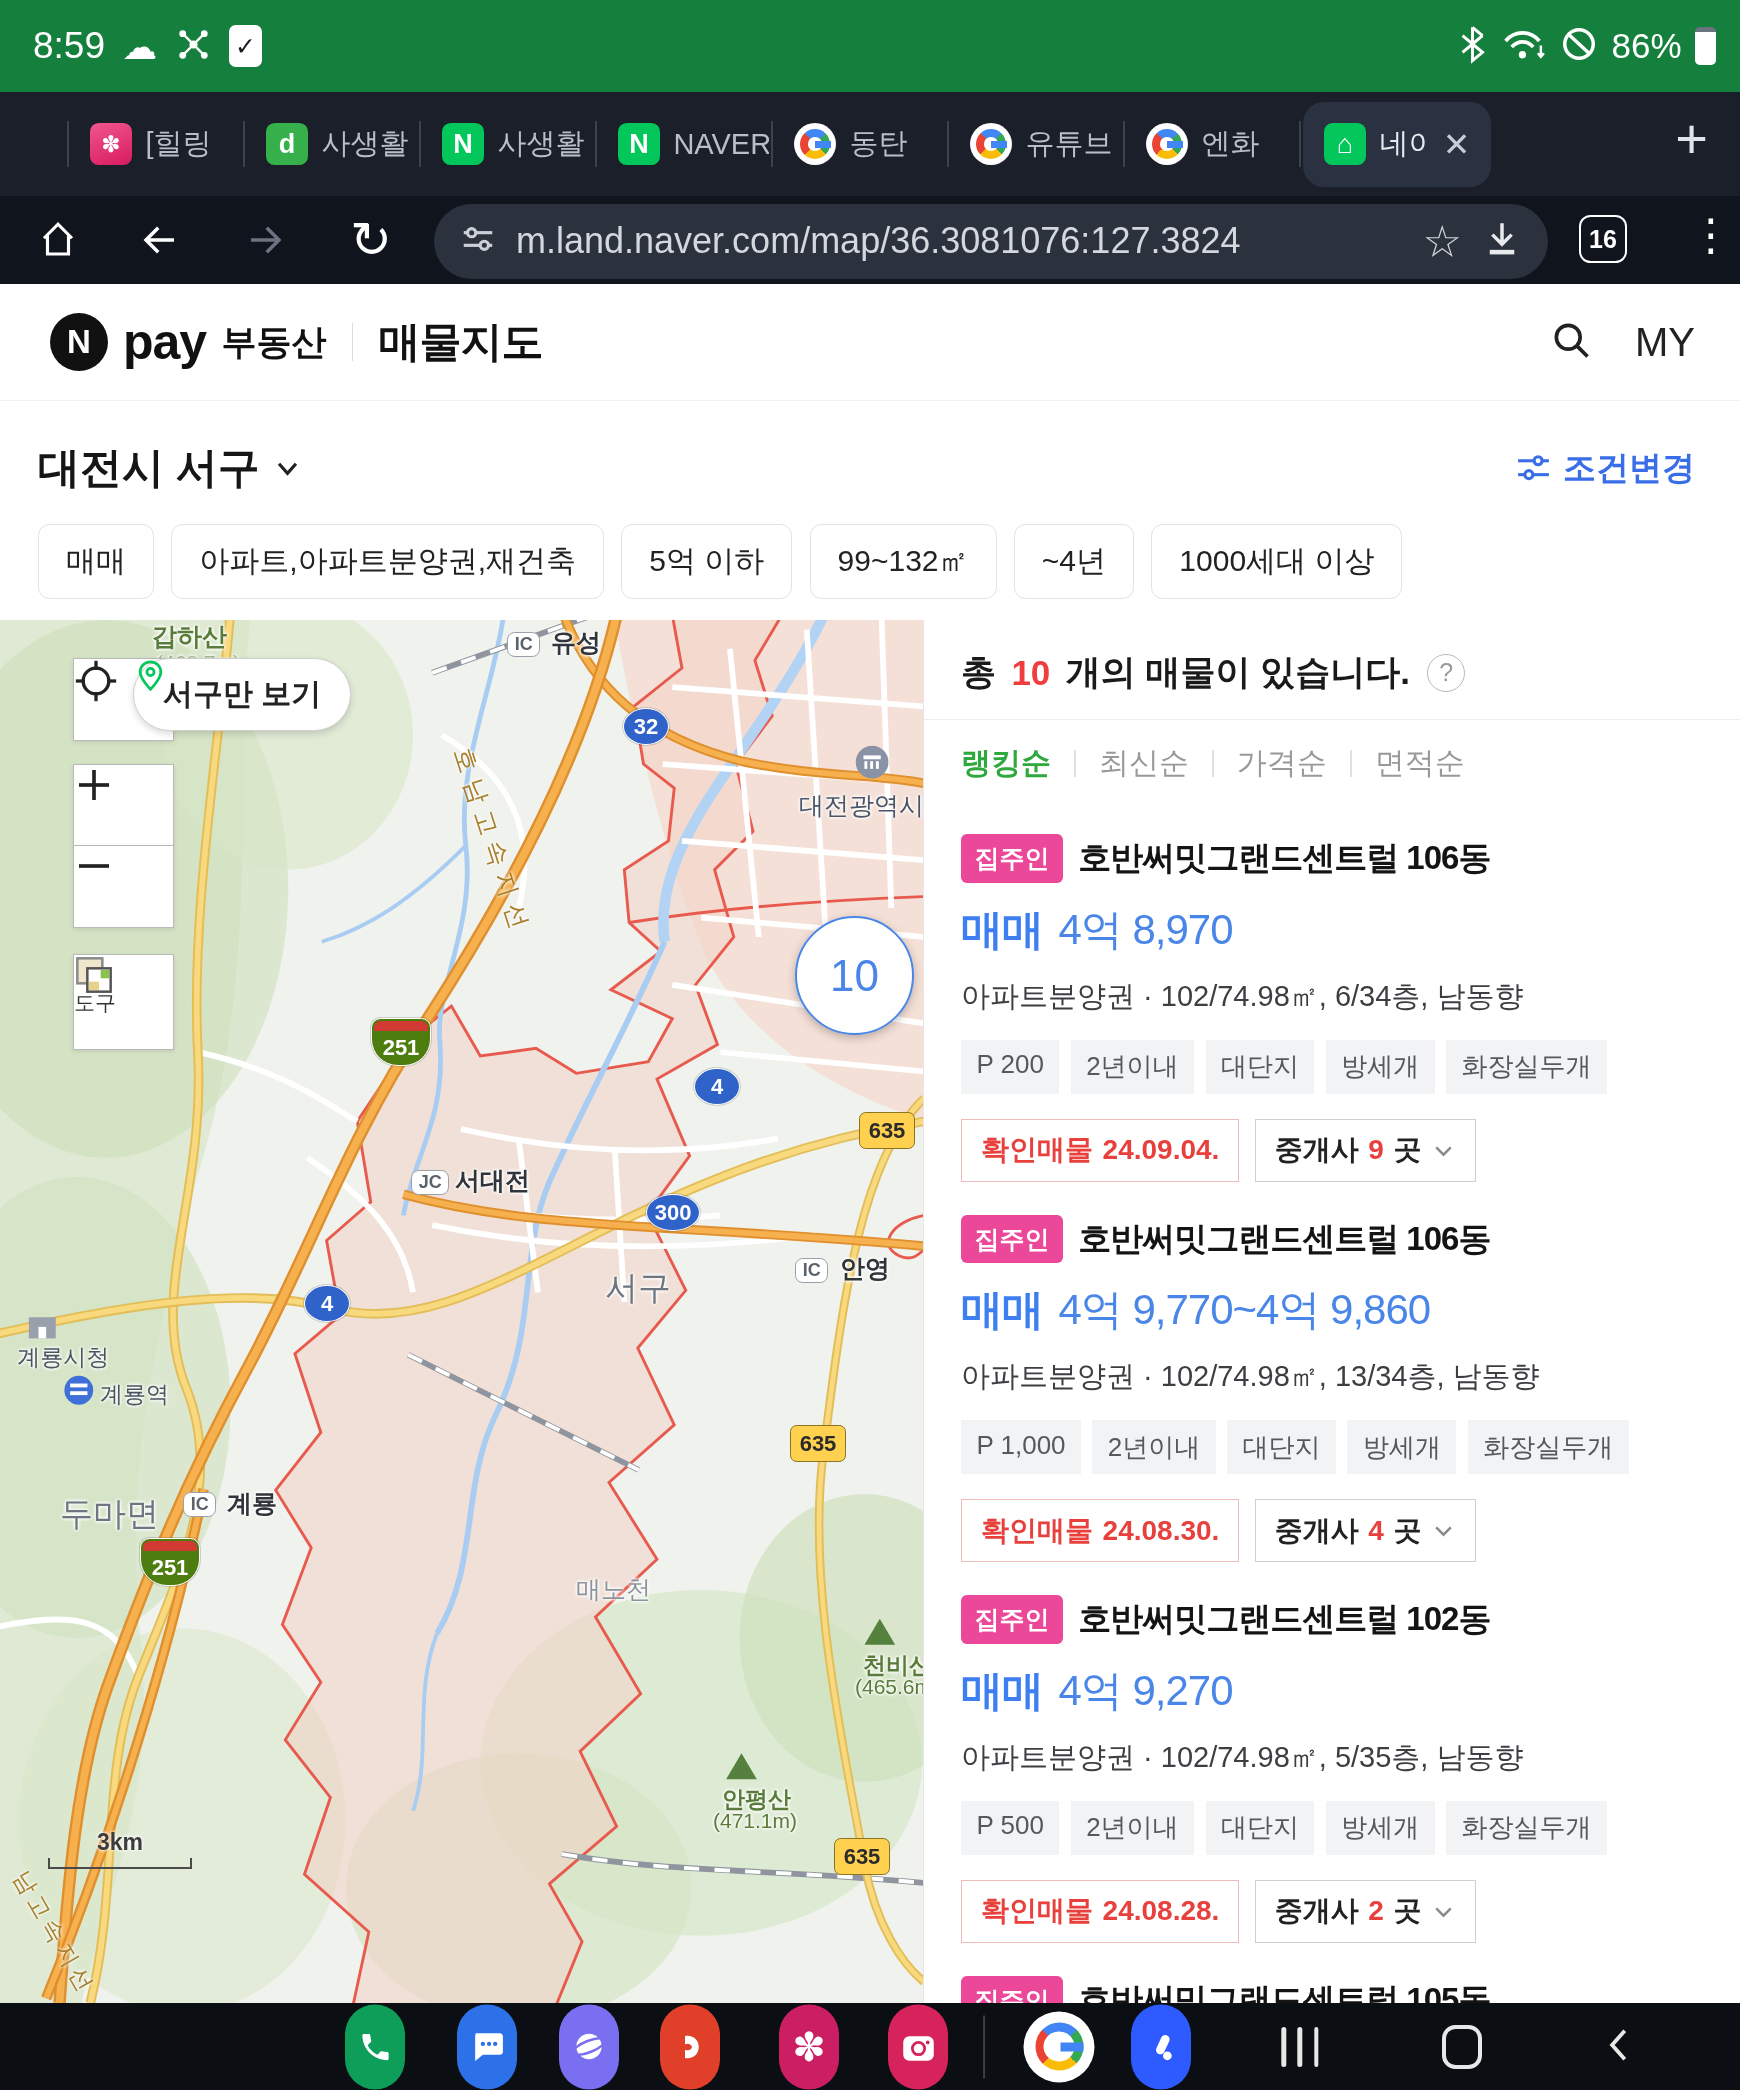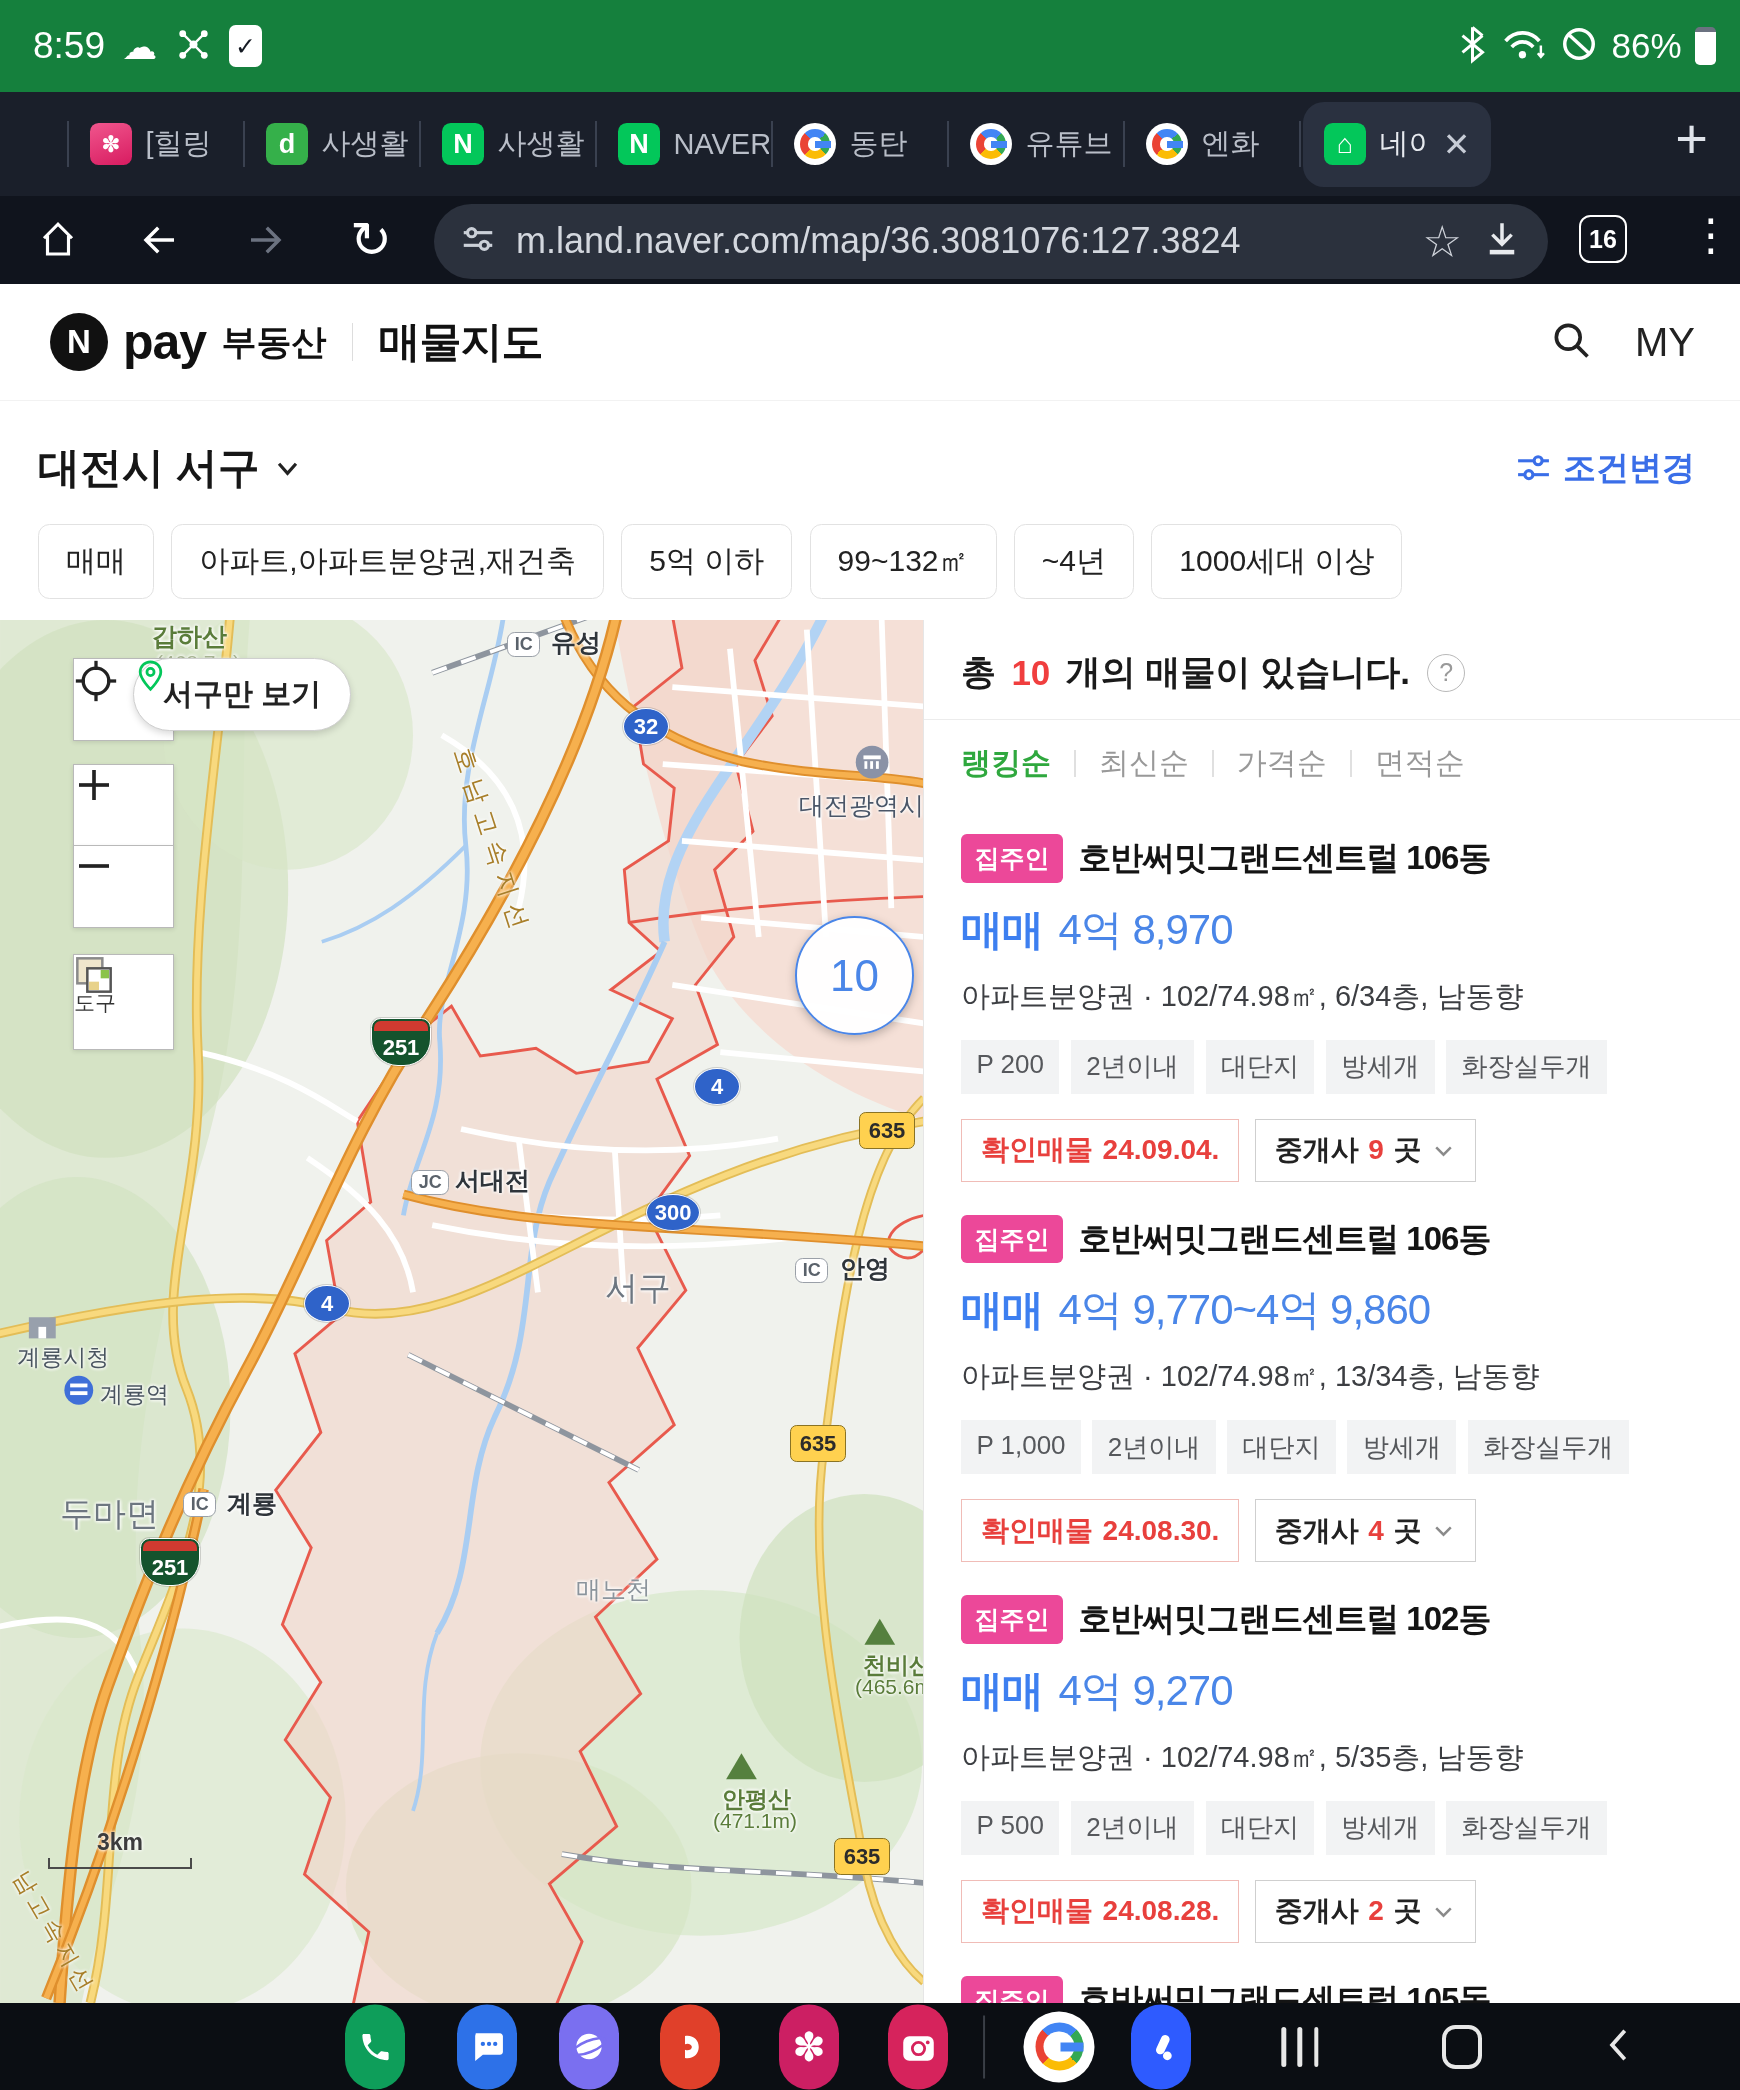--- a/index.html
+++ b/index.html
@@ -83,21 +83,21 @@
   .mlabel{position:absolute;color:#4a5560;font-size:25px;white-space:nowrap;
           text-shadow:0 0 3.8px #fff,0 0 3.8px #fff,0 0 3.8px #fff;}
   .mlabel.green{color:#5a7c3a;font-weight:700;}
   .mlabel.faint{color:#a9b694;font-size:21px;font-weight:400;}
   .mlabel.big{font-size:33px;color:#6d7680;}
   .icchip{position:absolute;background:#fff;border:1.9px solid #9aa0a8;border-radius:7.7px;color:#5a626b;
           font-size:18px;font-weight:700;padding:1px 6.7px;}
   .sh-oval{position:absolute;min-width:46px;height:37px;padding:0 7.7px;background:#2f63c9;border:1.9px solid #fff;
            border-radius:50%;color:#fff;font-size:22px;font-weight:700;display:flex;align-items:center;
            justify-content:center;box-shadow:0 0 0 1px rgba(0,0,0,.15);}
-  .sh-hwy{position:absolute;width:60px;height:48px;background:#14532d;border:1.9px solid #fff;
+  .sh-hwy{position:absolute;width:60px;height:48px;background:#4d7c0f;border:1.9px solid #fff;
           border-radius:9.6px 9.6px 27px 27px;color:#fff;font-size:22px;font-weight:700;display:flex;
           align-items:flex-end;justify-content:center;padding-bottom:3.8px;box-shadow:0 0 0 1px rgba(0,0,0,.15);}
   .sh-hwy::before{content:"";position:absolute;top:1.9px;left:1.9px;right:1.9px;height:10.6px;background:#d03a30;
                   border-radius:6.7px 6.7px 0 0;}
   .sh-rect{position:absolute;min-width:56px;height:37px;background:#ffd14f;border:1.9px solid #8a7324;
            border-radius:6.7px;color:#2b2b2b;font-size:22px;font-weight:700;display:flex;align-items:center;
            justify-content:center;}
   .cluster{position:absolute;width:119px;height:119px;border-radius:50%;background:rgba(255,255,255,.97);
            border:2.9px solid #4a86e8;color:#4a86e8;font-size:44px;display:flex;align-items:center;
            justify-content:center;box-shadow:0 2.9px 9.6px rgba(0,0,0,.25);}

